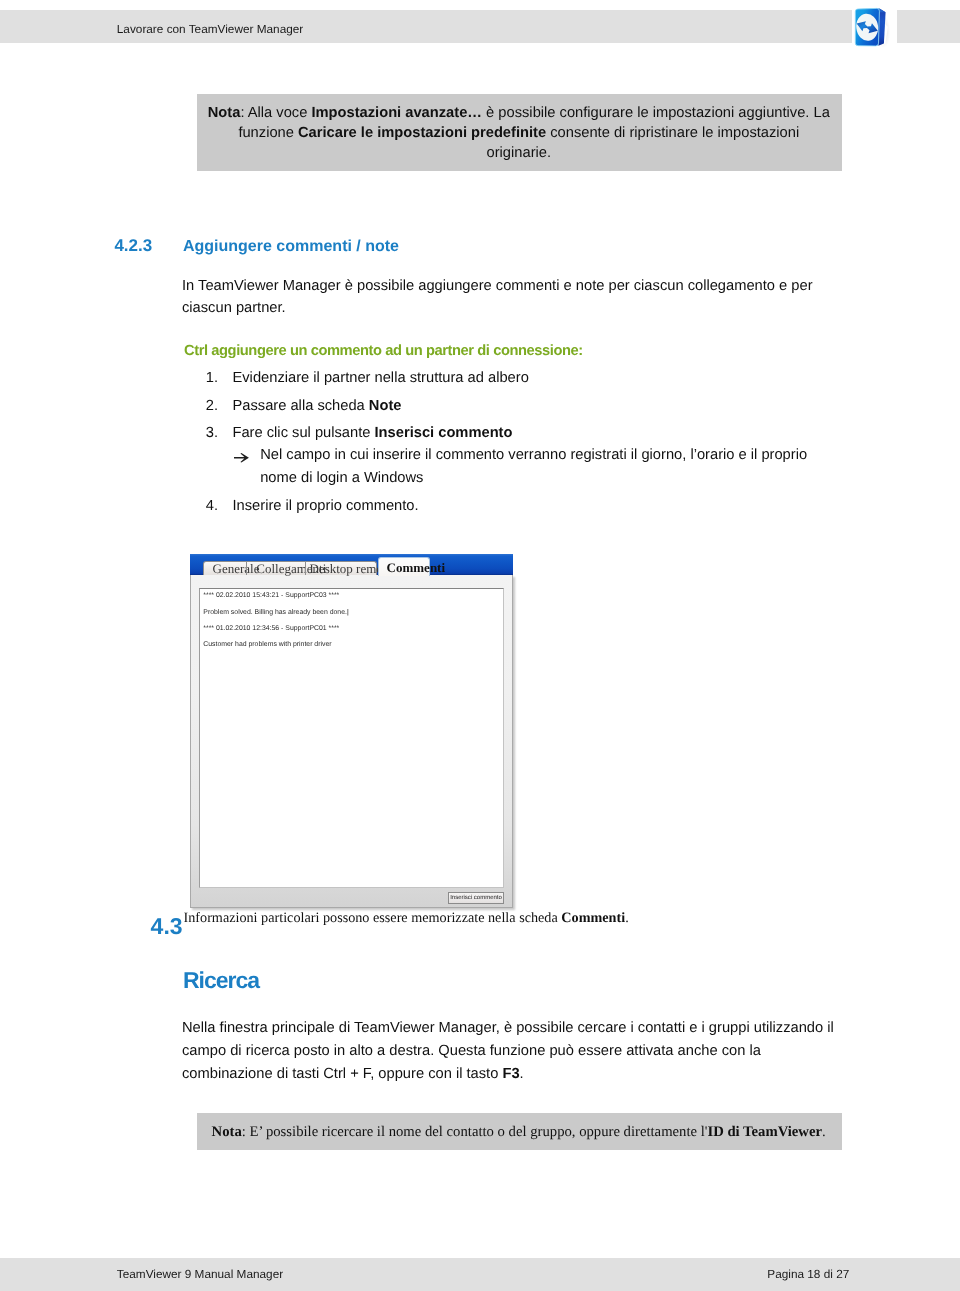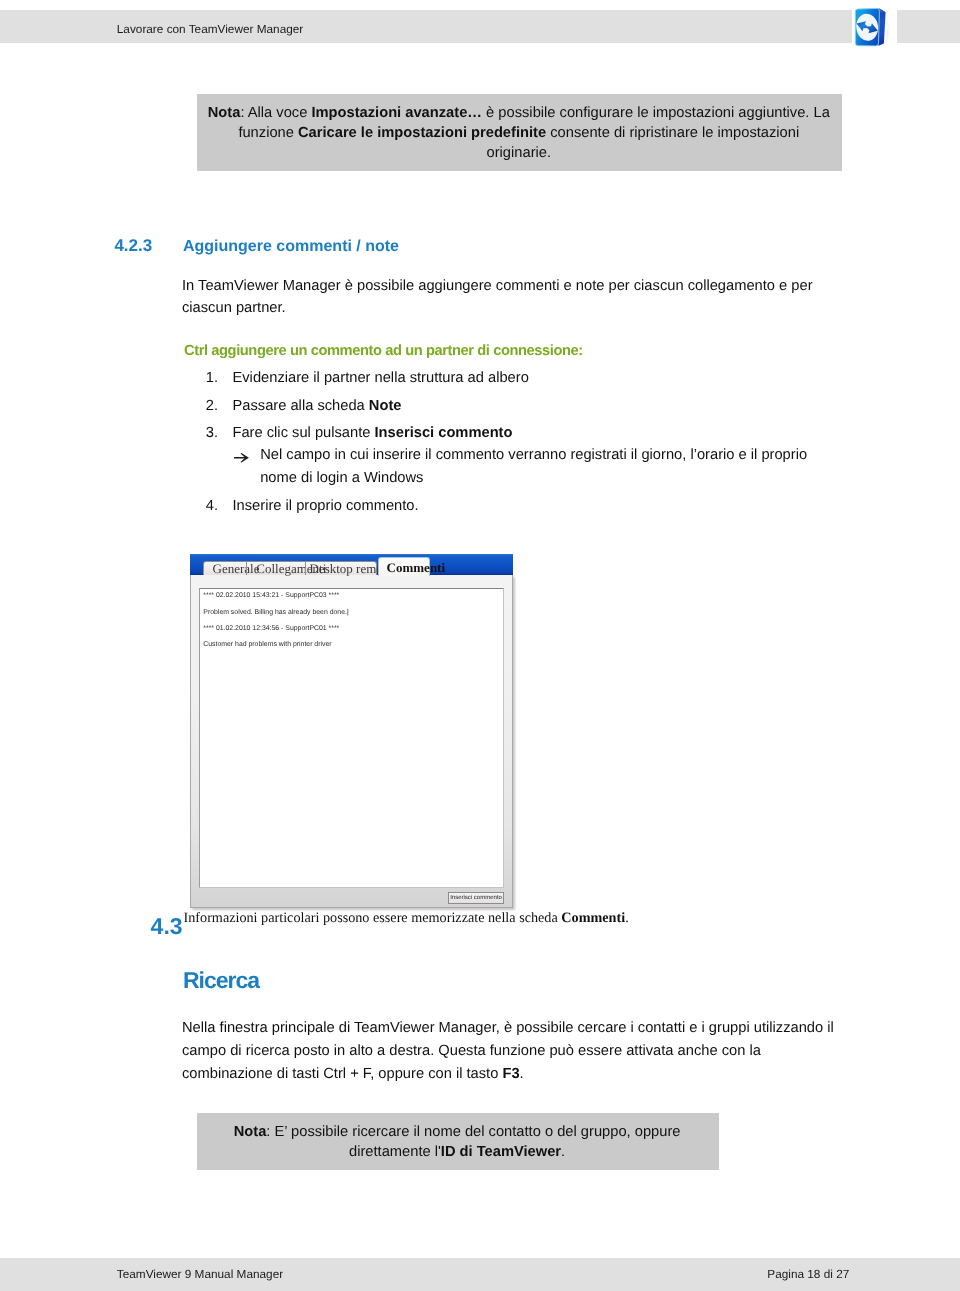--- a/index.html
+++ b/index.html
@@ -16,21 +16,21 @@
   
   #hdr-left{left:0;top:10.3px;width:852px;height:32.3px;background:rgba(224,224,224,0.995);}
   #hdr-right{left:897px;top:10.3px;width:63px;height:32.3px;background:rgba(224,224,224,0.995);}
   #hdr-title{left:116.8px;top:21.5px;font-size:11.8px;line-height:14px;color:#1a1a1a;}
   #hdr-logo{left:850px;top:2px;width:44px;height:46px;}
 
   
   .notebox{background:rgba(202,202,202,0.995);color:#111;font-size:14.7px;line-height:20.1px;
            padding:9.3px 10px 7.4px 9px;box-sizing:border-box;text-align:center;}
   #note1{left:196.8px;top:94px;width:645px;}
-  #note2{left:196.6px;top:1112.8px;width:522px;}
+  #note2{left:196.6px;top:1112.8px;width:645px;font-family:Liberation Serif, serif;}
 
   
   .h3num{color:#1c7fc4;font-weight:bold;font-size:17px;}
   .h3txt{color:#1c7fc4;font-weight:bold;font-size:16px;}
   .h2num{color:#1c7fc4;font-weight:bold;font-size:23px;}
   .h2txt{color:#1c7fc4;font-weight:bold;font-size:23px;letter-spacing:-1px;}
 
   
   .body{font-size:14.7px;line-height:21.7px;color:#111;}
   .green{color:#7cab22;font-weight:bold;font-size:14.7px;letter-spacing:-0.42px;}

